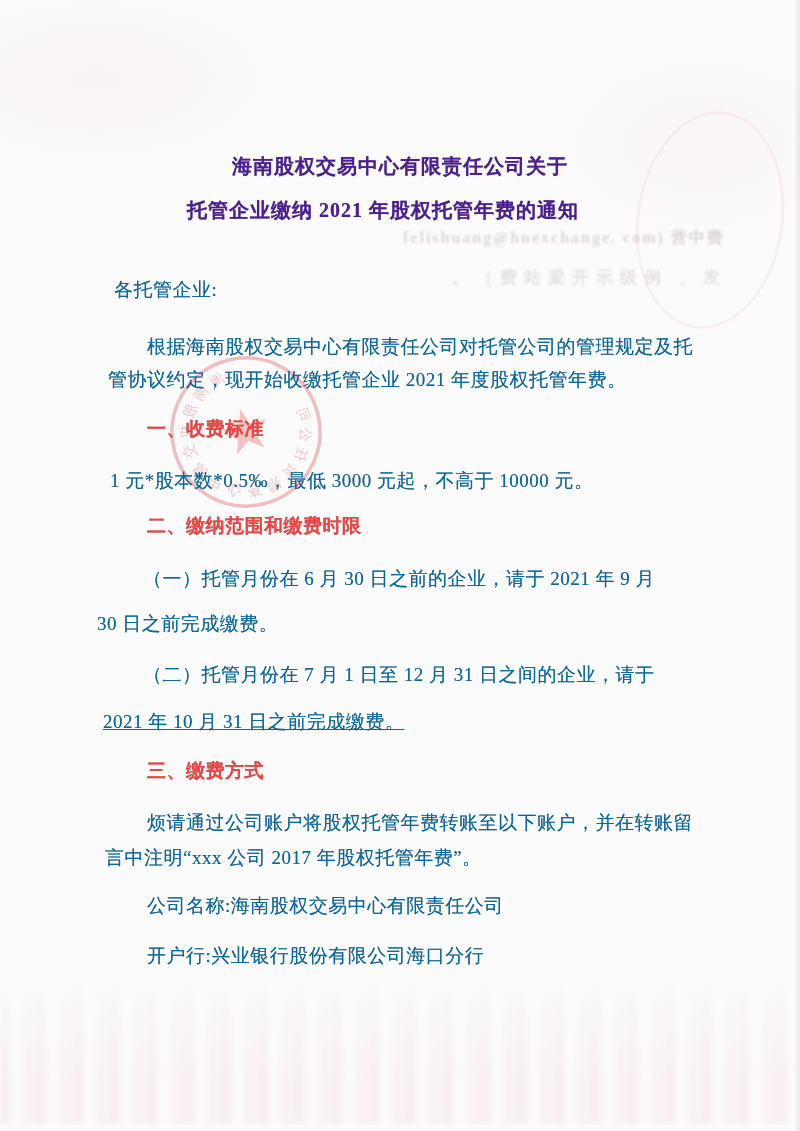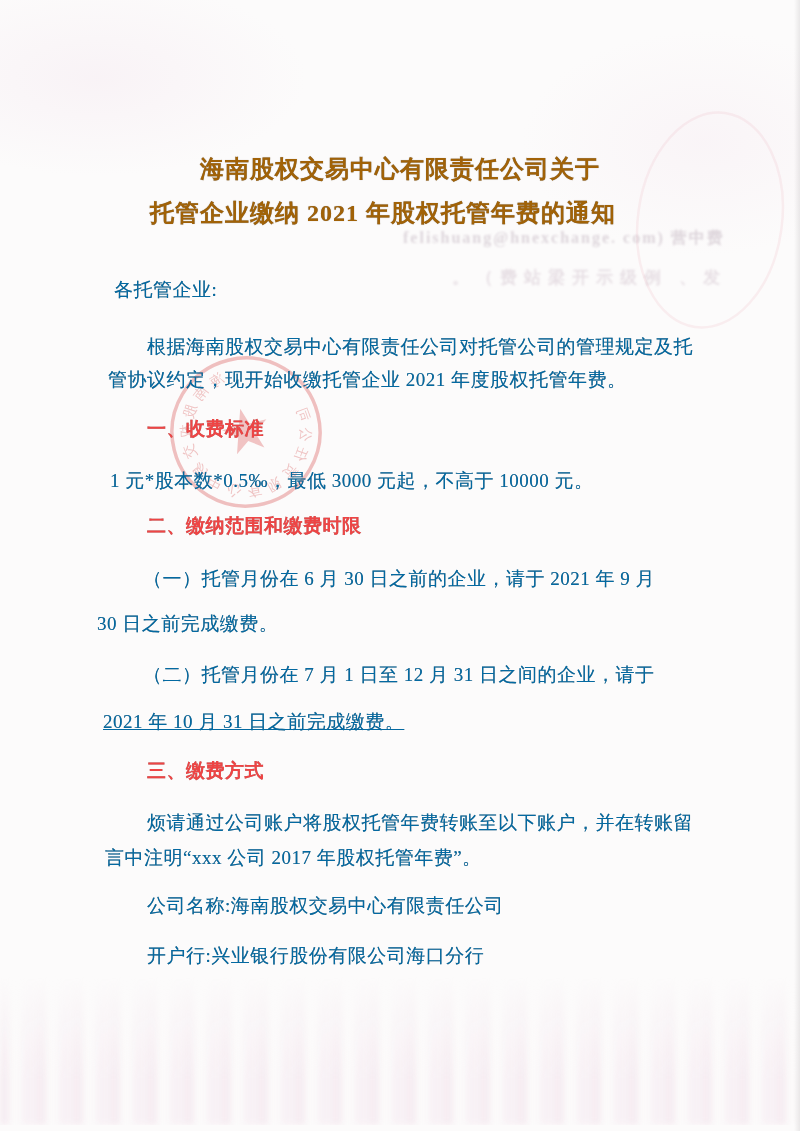--- a/index.html
+++ b/index.html
@@ -34,21 +34,21 @@
     background:linear-gradient(to right, rgba(0,0,0,0), rgba(120,115,118,.14));
     pointer-events:none;
   }
   .line{
     position:absolute;white-space:nowrap;
     color:#0369a1;font-size:19px;letter-spacing:.5px;
     text-shadow:0 0 .6px rgba(45,43,43,.5);
   }
   .bold{font-weight:bold;color:#ef4444;}
   .title{
-    font-size:24px;font-weight:bold;color:#a16207;
+    font-size:20px;font-weight:bold;color:#4c1d95;
     letter-spacing:1px;transform:translateX(-50%);
     text-shadow:0 0 .7px rgba(30,28,28,.6);
   }
   .seal-svg{position:absolute;left:131px;top:317px;filter:blur(.4px);}
   .arc-svg{position:absolute;left:600px;top:90px;}
   .bleed{position:absolute;white-space:nowrap;font-weight:bold;pointer-events:none;}
   .bleed1{left:403px;top:228px;font-size:16px;color:#b3a2b0;opacity:.42;filter:blur(1px);letter-spacing:2px;}
   .bleed2{left:452px;top:266px;font-size:17px;color:#c0abba;opacity:.35;filter:blur(1.2px);letter-spacing:7px;}
 </style>
 </head>

